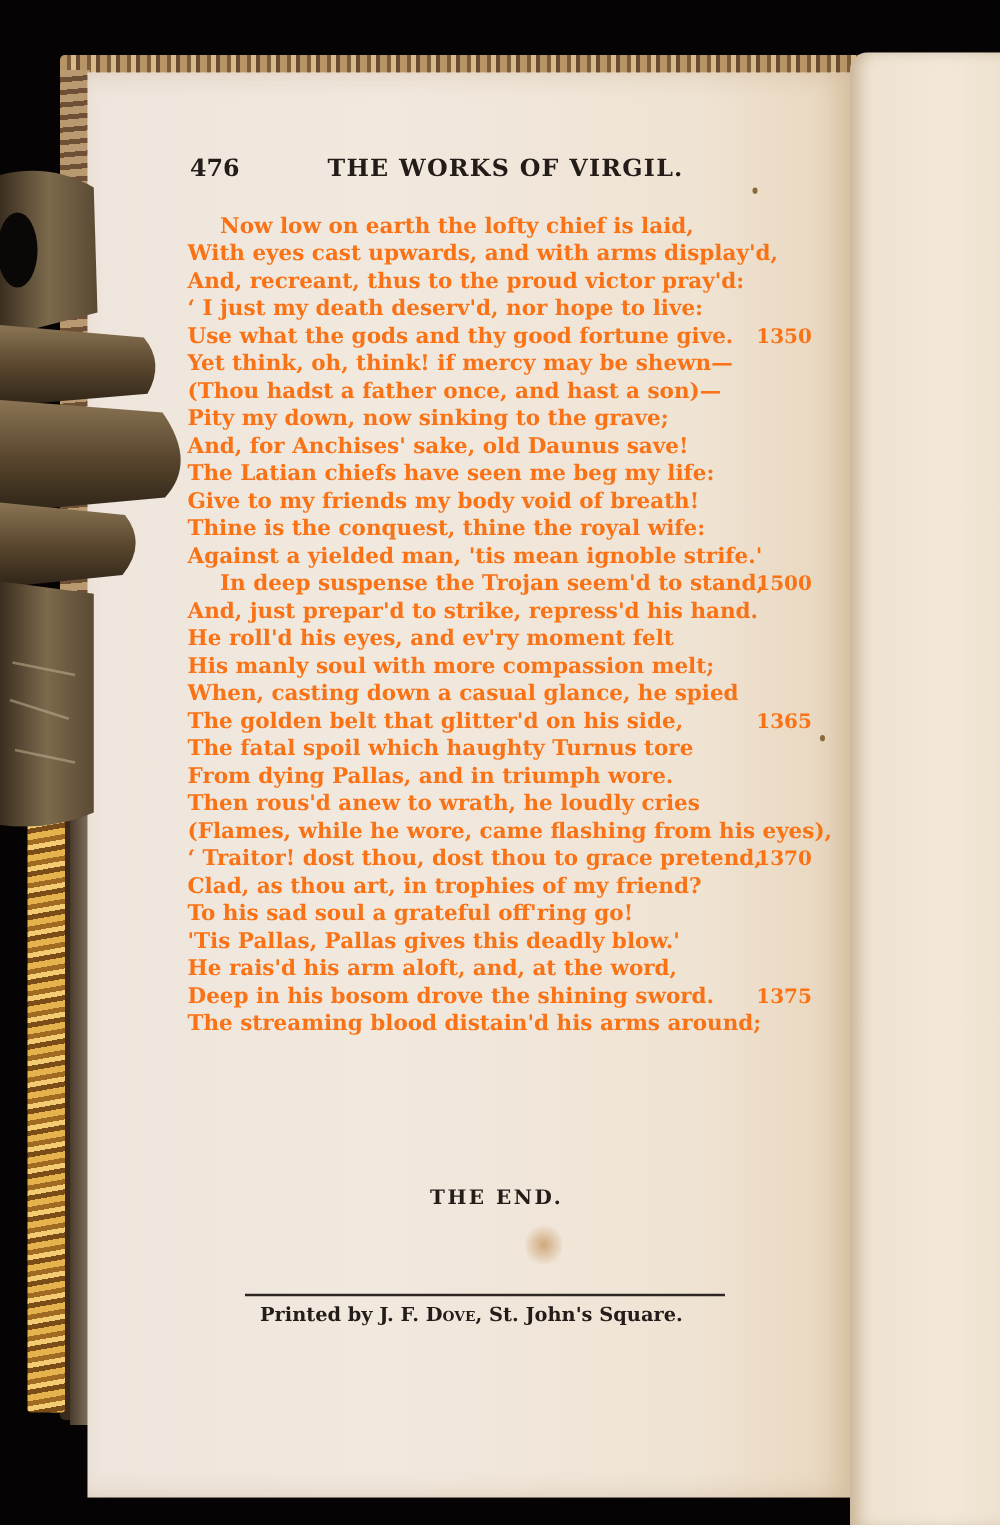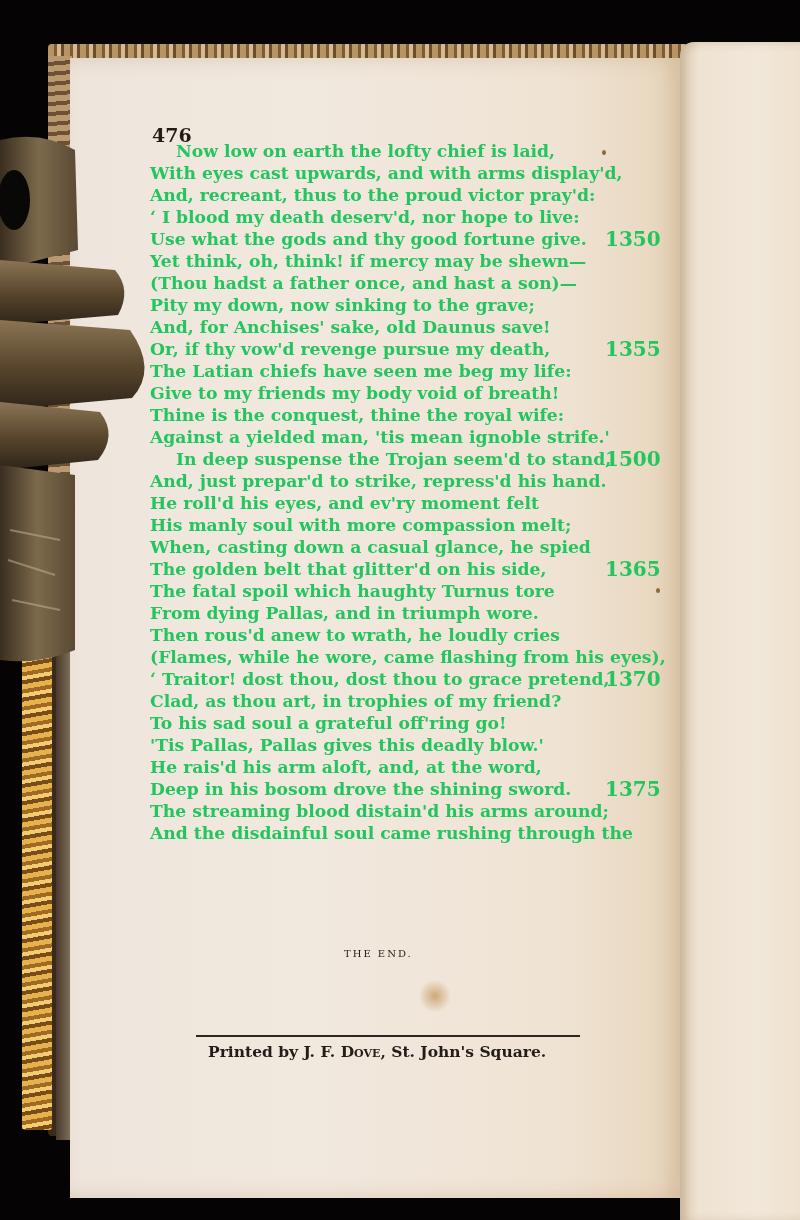--- a/index.html
+++ b/index.html
@@ -67,31 +67,31 @@
     color: #231c18;
     text-align: center;
   }
   .page-number {
     position: absolute; left: 0; top: 0; font-size: 19px; font-weight: bold;
   }
   .book-title {
     position: absolute; left: 110px; top: 0; font-size: 19px; font-weight: bold; letter-spacing: 1px;
   }
   .verse {
-    position: absolute; left: 150px; top: 140px; width: 500px;
-    color: #22c55e; font-size: 17.2px; font-weight: bold; line-height: 22px;
+    position: absolute; left: 150px; top: 170px; width: 500px;
+    color: #f97316; font-size: 17.2px; font-weight: bold; line-height: 22px;
   }
   .line { position: relative; white-space: nowrap; height: 22px; }
   .line.indent { padding-left: 26px; }
   .line.turnover { padding-left: 85px; }
   .line-num {
-    position: absolute; left: 455px; top: 0; font-size: 20px; font-weight: bold;
+    position: absolute; left: 455px; top: 0; font-size: 16px; font-weight: bold;
   }
   .the-end {
-    position: absolute; left: 344px; top: 948px; font-size: 10px; font-weight: normal;
+    position: absolute; left: 344px; top: 948px; font-size: 16px; font-weight: bold;
     color: #231c18; letter-spacing: 2px;
   }
   .imprint-rule {
     position: absolute; left: 196px; top: 1035px; width: 384px; height: 2px; background: #2e2622;
   }
   .imprint {
     position: absolute; left: 208px; top: 1042px; font-size: 15.5px; font-weight: bold;
     color: #231c18; white-space: nowrap;
   }
   .sc { font-variant: small-caps; }
@@ -131,33 +131,33 @@
     <ellipse cx="14" cy="70" rx="16" ry="30" fill="#0a0806"></ellipse>
     <path d="M0 130 L115 140 Q132 160 118 185 L0 195 Z" fill="url(#brass2)"></path>
     <path d="M0 190 L130 200 Q158 240 132 268 L0 280 Z" fill="url(#brass2)"></path>
     <path d="M0 272 L100 282 Q118 305 98 330 L0 340 Z" fill="url(#brass2)"></path>
     <path d="M0 335 L75 345 L75 520 Q40 535 0 530 Z" fill="url(#brass)"></path>
     <path d="M10 400 L60 410 M8 430 L55 445 M12 470 L60 480" stroke="#c8b896" stroke-width="2" opacity="0.5"></path>
   </svg>
 
   <div class="running-head">
     <span class="page-number">476</span>
+    <span class="book-title">THE WORKS OF VIRGIL.</span>
   </div>
 
   <div class="verse" id="verse">
       <div class="line indent"><span>Now low on earth the lofty chief is laid,</span></div>
       <div class="line"><span>With eyes cast upwards, and with arms display'd,</span></div>
       <div class="line"><span>And, recreant, thus to the proud victor pray'd:</span></div>
-      <div class="line"><span>‘ I blood my death deserv'd, nor hope to live:</span></div>
+      <div class="line"><span>‘ I just my death deserv'd, nor hope to live:</span></div>
       <div class="line"><span>Use what the gods and thy good fortune give.</span><span class="line-num">1350</span></div>
       <div class="line"><span>Yet think, oh, think! if mercy may be shewn—</span></div>
       <div class="line"><span>(Thou hadst a father once, and hast a son)—</span></div>
       <div class="line"><span>Pity my down, now sinking to the grave;</span></div>
       <div class="line"><span>And, for Anchises' sake, old Daunus save!</span></div>
-      <div class="line"><span>Or, if thy vow'd revenge pursue my death,</span><span class="line-num">1355</span></div>
       <div class="line"><span>The Latian chiefs have seen me beg my life:</span></div>
       <div class="line"><span>Give to my friends my body void of breath!</span></div>
       <div class="line"><span>Thine is the conquest, thine the royal wife:</span></div>
       <div class="line"><span>Against a yielded man, 'tis mean ignoble strife.'</span></div>
       <div class="line indent"><span>In deep suspense the Trojan seem'd to stand,</span><span class="line-num">1500</span></div>
       <div class="line"><span>And, just prepar'd to strike, repress'd his hand.</span></div>
       <div class="line"><span>He roll'd his eyes, and ev'ry moment felt</span></div>
       <div class="line"><span>His manly soul with more compassion melt;</span></div>
       <div class="line"><span>When, casting down a casual glance, he spied</span></div>
       <div class="line"><span>The golden belt that glitter'd on his side,</span><span class="line-num">1365</span></div>
@@ -165,21 +165,20 @@
       <div class="line"><span>From dying Pallas, and in triumph wore.</span></div>
       <div class="line"><span>Then rous'd anew to wrath, he loudly cries</span></div>
       <div class="line"><span>(Flames, while he wore, came flashing from his eyes),</span></div>
       <div class="line"><span>‘ Traitor! dost thou, dost thou to grace pretend,</span><span class="line-num">1370</span></div>
       <div class="line"><span>Clad, as thou art, in trophies of my friend?</span></div>
       <div class="line"><span>To his sad soul a grateful off'ring go!</span></div>
       <div class="line"><span>'Tis Pallas, Pallas gives this deadly blow.'</span></div>
       <div class="line"><span>He rais'd his arm aloft, and, at the word,</span></div>
       <div class="line"><span>Deep in his bosom drove the shining sword.</span><span class="line-num">1375</span></div>
       <div class="line"><span>The streaming blood distain'd his arms around;</span></div>
-      <div class="line"><span>And the disdainful soul came rushing through the</span></div>
     </div>
 
   <div class="the-end">THE END.</div>
   <div class="imprint-rule"></div>
   <div class="imprint">
     <span>Printed by J. F. </span><span class="sc">Dove</span><span>, St. John's Square.</span>
   </div>
 </div>
 
 </body></html>

